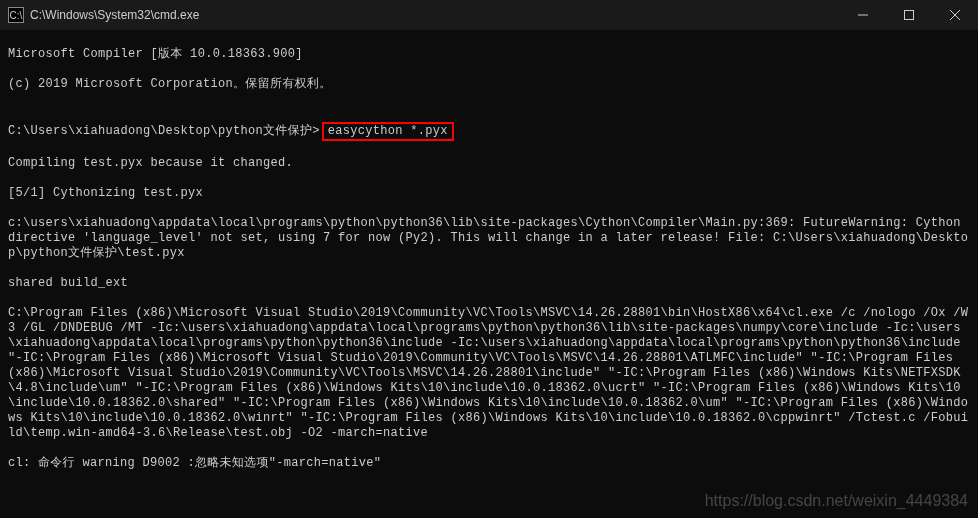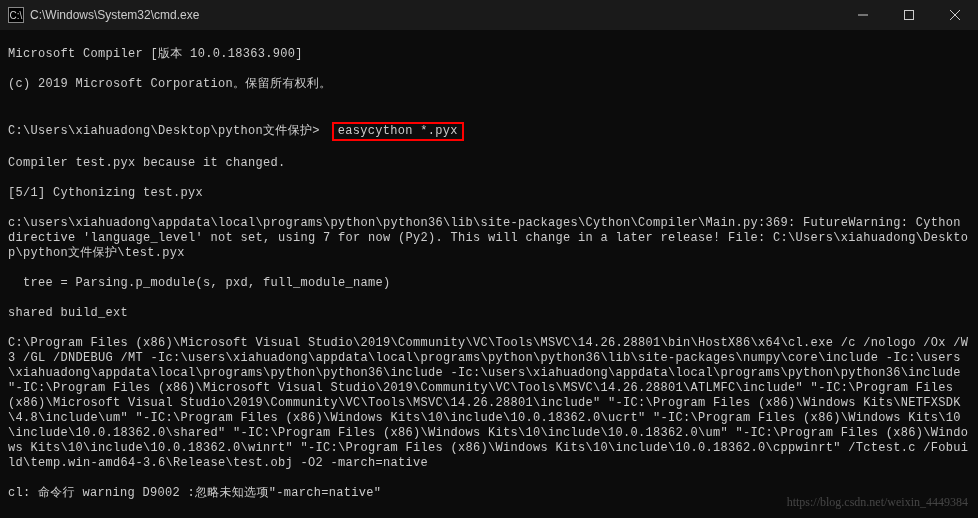--- a/index.html
+++ b/index.html
@@ -62,29 +62,29 @@
       font-size: 12px;
       letter-spacing: 0.3px;
     }
     .prompt-line {
       position: relative;
     }
     .highlight-box {
       border: 2px solid #ff0000;
       padding: 0 4px;
       display: inline-block;
-      margin-left: 12px;
+      margin-left: 2px;
     }
     .watermark {
       position: absolute;
       bottom: 8px;
       right: 10px;
       color: rgba(200,200,200,0.3);
-      font-size: 12px;
-      font-family: Liberation Serif, serif;
+      font-size: 16px;
+      font-family: Liberation Sans, sans-serif;
       text-align: right;
     }
   </style>
 </head>
 <body>
 
 <div class="titlebar">
   <div class="titlebar-left">
     <span class="titlebar-icon">C:\</span>
     <span>C:\Windows\System32\cmd.exe</span>
@@ -107,24 +107,23 @@
         </svg>
     </div>
   </div>
 </div>
 
 <div class="terminal">
 <div>Microsoft Compiler [版本 10.0.18363.900]</div>
 <div>(c) 2019 Microsoft Corporation。保留所有权利。</div>
 <div></div>
 <div class="prompt-line"><span>C:\Users\xiahuadong\Desktop\python文件保护&gt;</span><span class="highlight-box">easycython *.pyx</span></div>
-<div>Compiler test.pyx because it changed.</div>
+<div>Compiling test.pyx because it changed.</div>
 <div>[5/1] Cythonizing test.pyx</div>
 <div>c:\users\xiahuadong\appdata\local\programs\python\python36\lib\site-packages\Cython\Compiler\Main.py:369: FutureWarning: Cython directive 'language_level' not set, using 7 for now (Py2). This will change in a later release! File: C:\Users\xiahuadong\Desktop\python文件保护\test.pyx</div>
-<div>  tree = Parsing.p_module(s, pxd, full_module_name)</div>
 <div>shared build_ext</div>
 <div>C:\Program Files (x86)\Microsoft Visual Studio\2019\Community\VC\Tools\MSVC\14.26.28801\bin\HostX86\x64\cl.exe /c /nologo /Ox /W3 /GL /DNDEBUG /MT -Ic:\users\xiahuadong\appdata\local\programs\python\python36\lib\site-packages\numpy\core\include -Ic:\users\xiahuadong\appdata\local\programs\python\python36\include -Ic:\users\xiahuadong\appdata\local\programs\python\python36\include "-IC:\Program Files (x86)\Microsoft Visual Studio\2019\Community\VC\Tools\MSVC\14.26.28801\ATLMFC\include" "-IC:\Program Files (x86)\Microsoft Visual Studio\2019\Community\VC\Tools\MSVC\14.26.28801\include" "-IC:\Program Files (x86)\Windows Kits\NETFXSDK\4.8\include\um" "-IC:\Program Files (x86)\Windows Kits\10\include\10.0.18362.0\ucrt" "-IC:\Program Files (x86)\Windows Kits\10\include\10.0.18362.0\shared" "-IC:\Program Files (x86)\Windows Kits\10\include\10.0.18362.0\um" "-IC:\Program Files (x86)\Windows Kits\10\include\10.0.18362.0\winrt" "-IC:\Program Files (x86)\Windows Kits\10\include\10.0.18362.0\cppwinrt" /Tctest.c /Fobuild\temp.win-amd64-3.6\Release\test.obj -O2 -march=native</div>
 <div>cl: 命令行 warning D9002 :忽略未知选项"-march=native"</div>
 
 
 </div>
 
 <div class="watermark">https://blog.csdn.net/weixin_4449384</div>
 
 </body></html>

